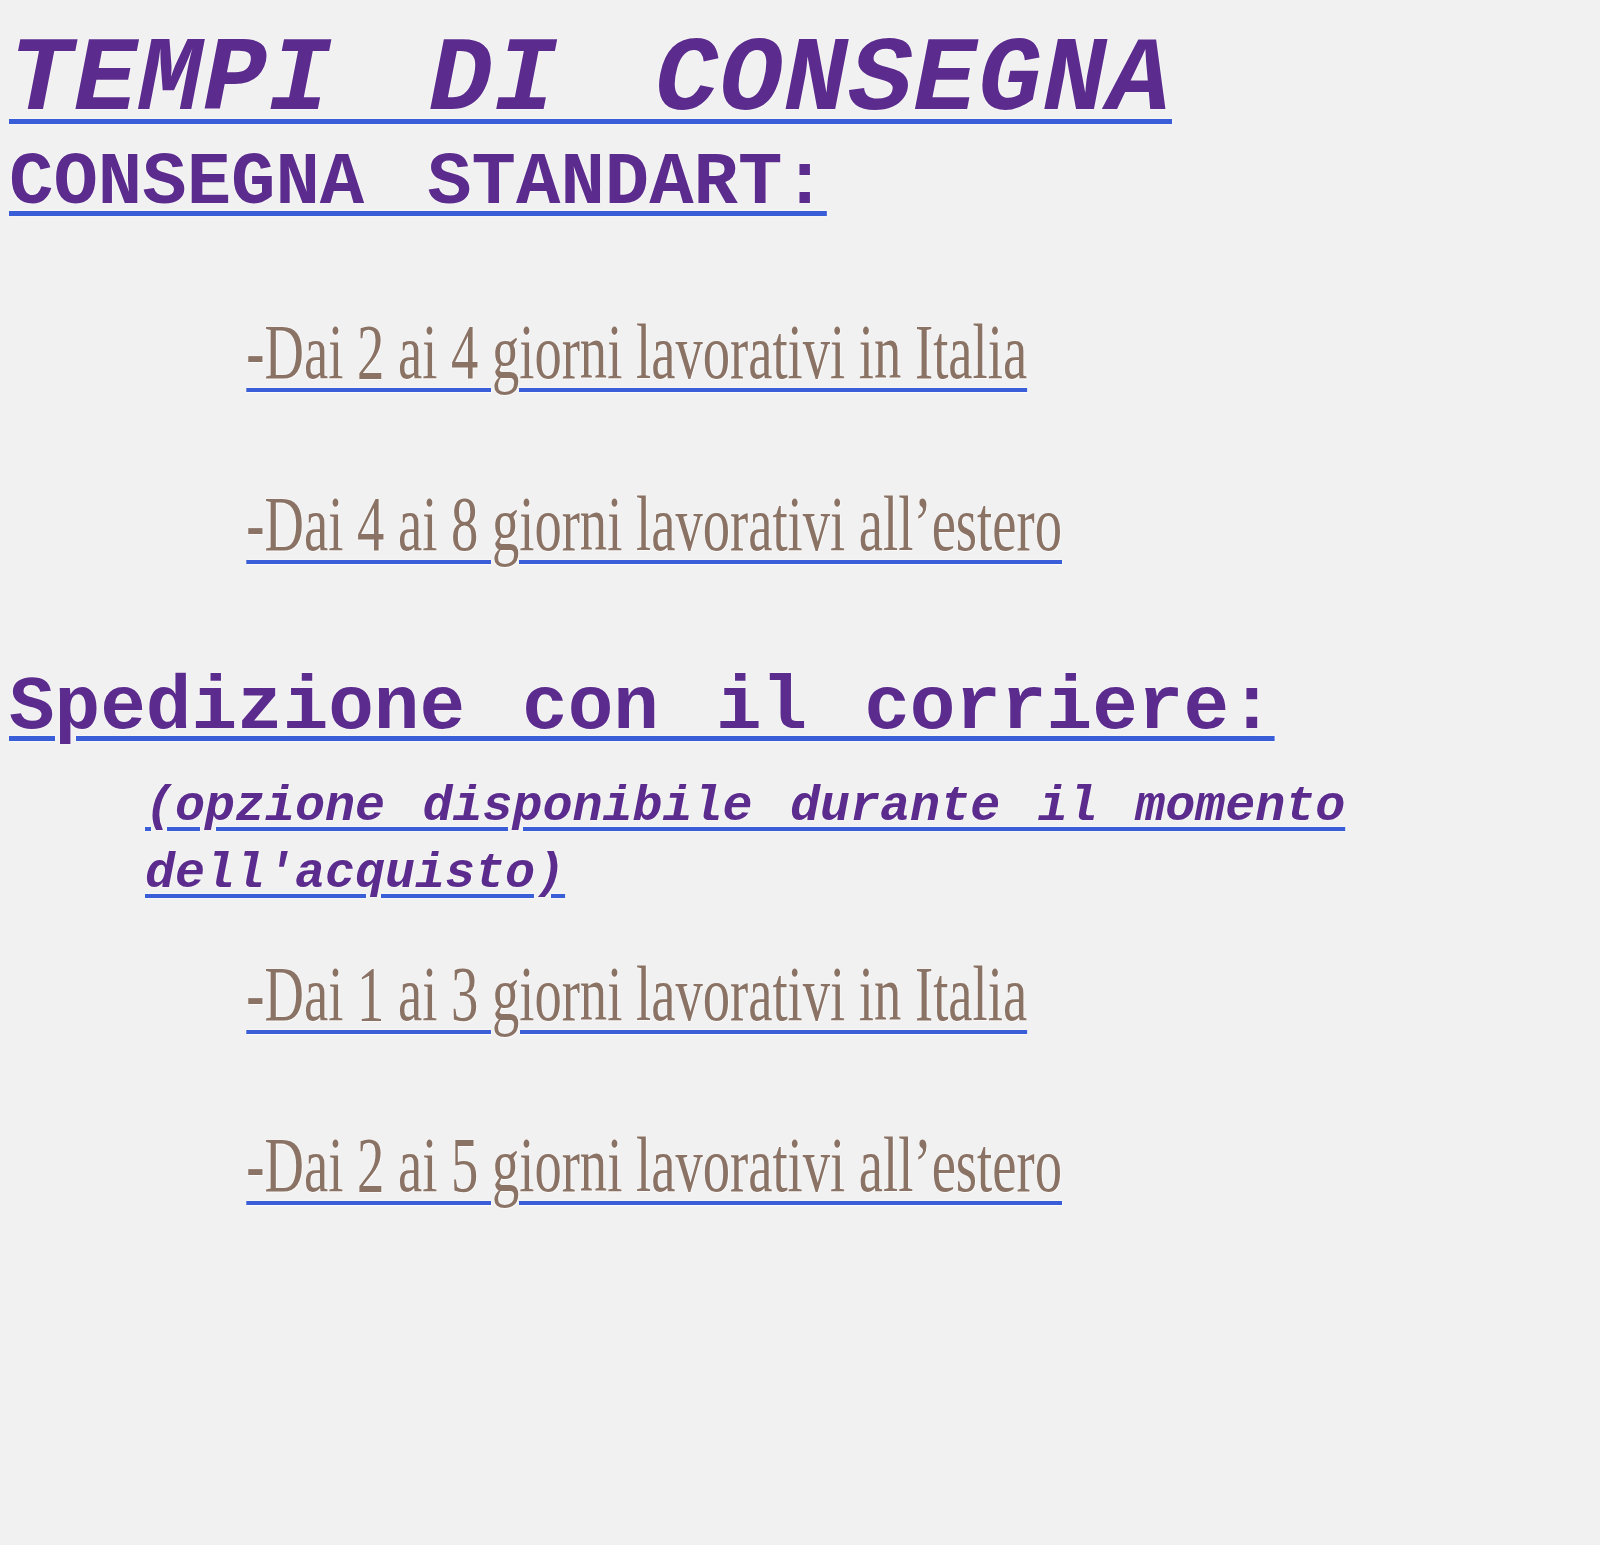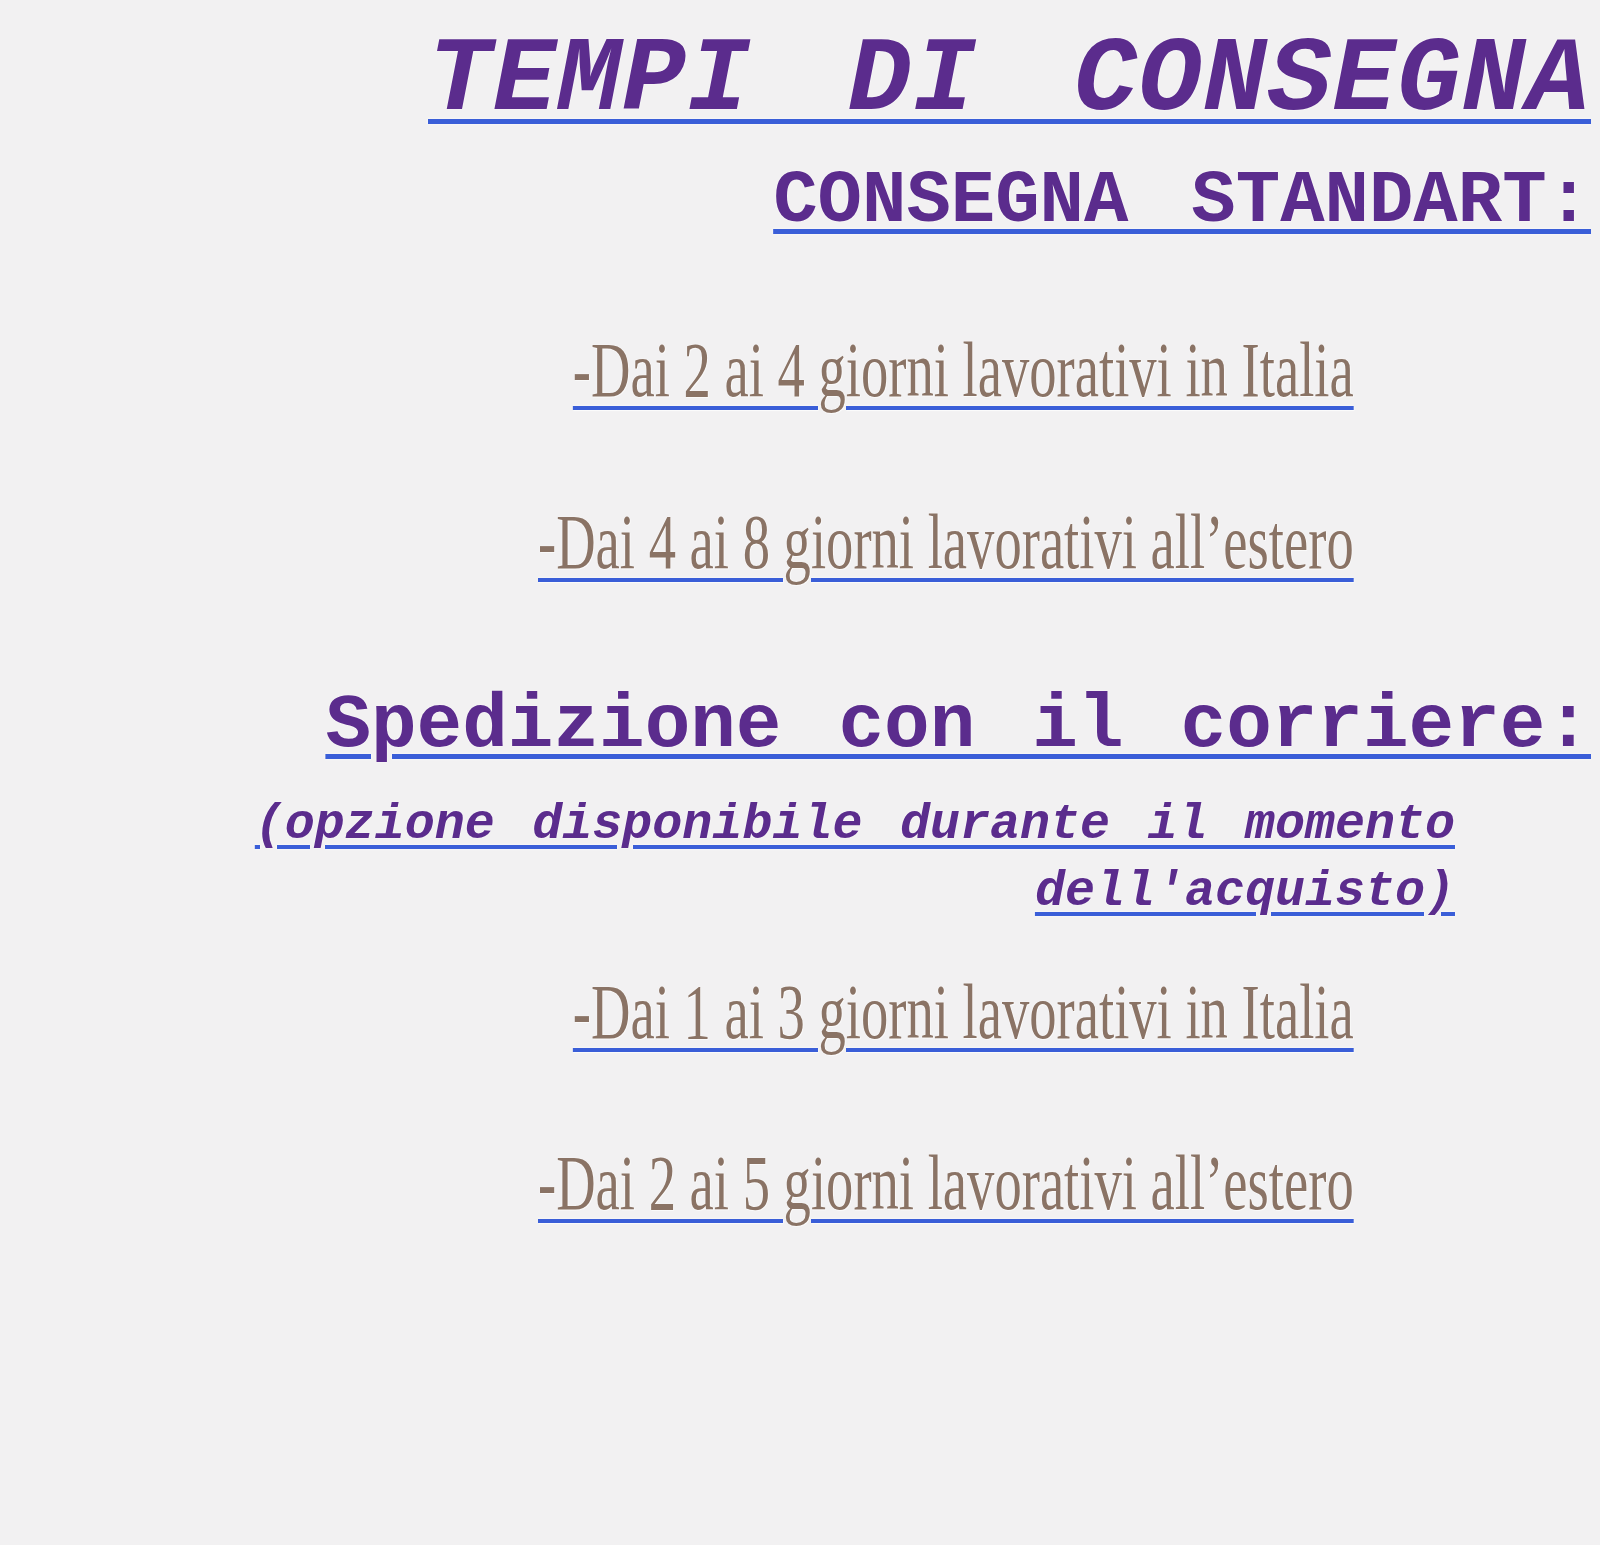--- a/index.html
+++ b/index.html
@@ -13,21 +13,21 @@
   body {
     background: var(--bg);
     font-family: "Liberation Serif", serif;
   }
   .page {
     position: relative;
     width: 1582px;
     height: 1545px;
     margin: 0 auto;
     background: var(--bg);
-    text-align: right;
+    text-align: left;
     overflow: hidden;
   }
   .mono {
     font-family: "Liberation Mono", "DejaVu Sans Mono", monospace;
     font-weight: bold;
     color: var(--purple);
     text-shadow: 0 0 2px rgba(255,255,255,.9);
   }
   .underlined {
     text-decoration: underline;
@@ -37,21 +37,21 @@
     margin: 26px 0 0 0;
     font-size: 106px;
     line-height: 1.05;
     font-style: italic;
     word-spacing: .3em;
     letter-spacing: .01em;
     text-decoration-thickness: 5px;
     text-underline-offset: 10px;
   }
   .heading {
-    margin: 22px 0 0 0;
+    margin: 4px 0 0 0;
     font-size: 74px;
     line-height: 1.15;
     word-spacing: .25em;
     text-decoration-thickness: 5px;
     text-underline-offset: 8px;
   }
   .heading.courier {
     margin-top: 100px;
     font-size: 76px;
     word-spacing: .15em;

